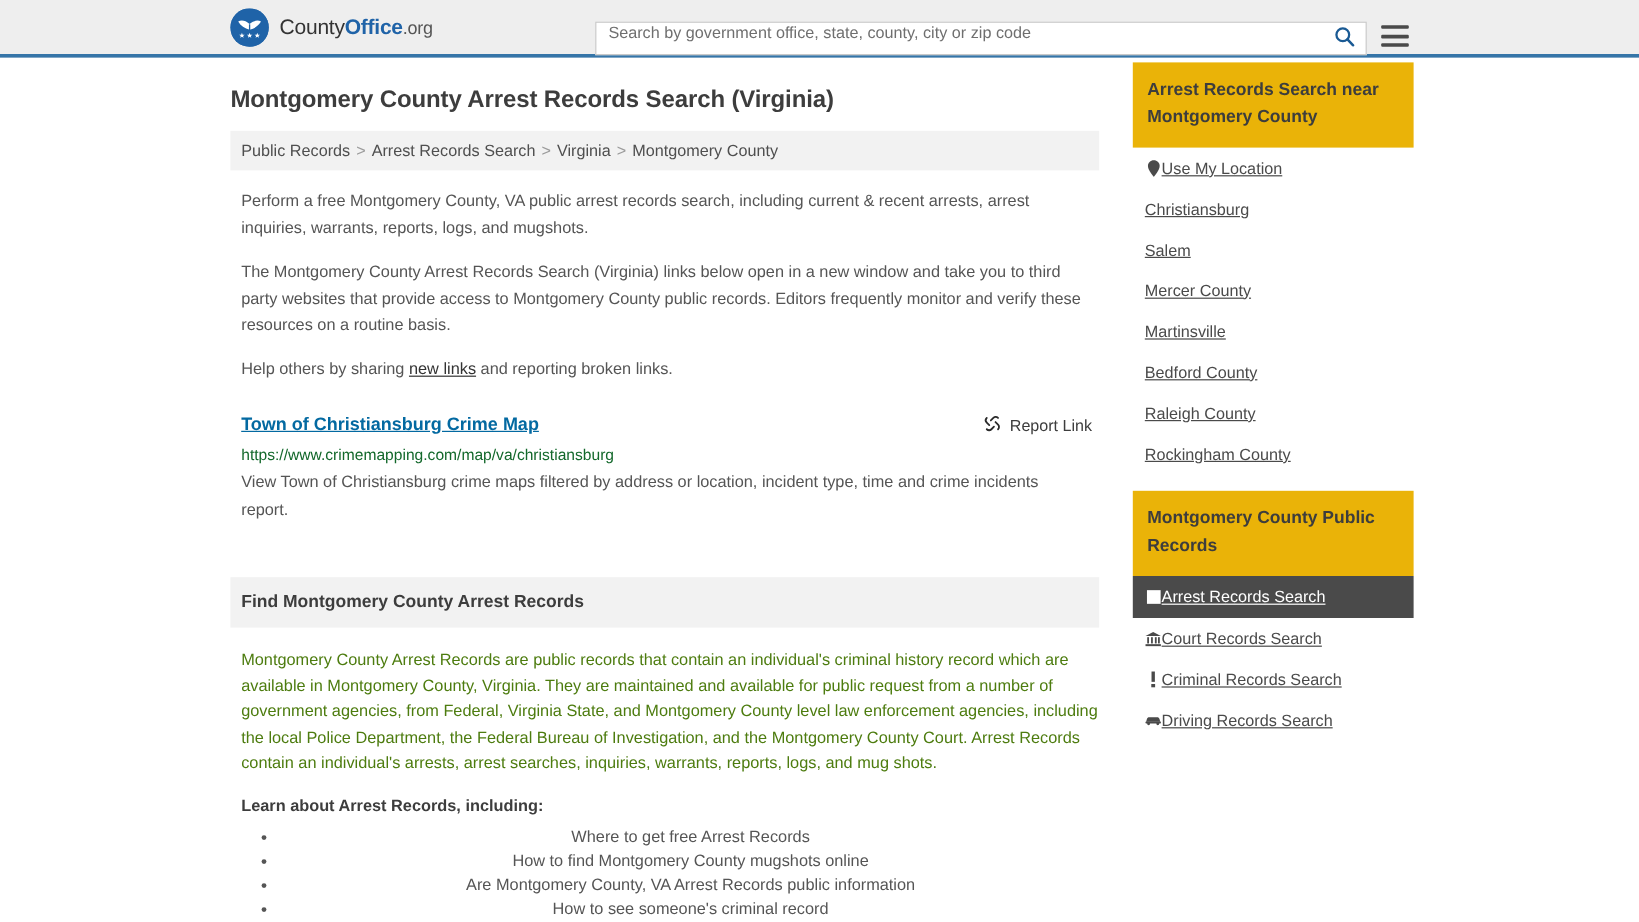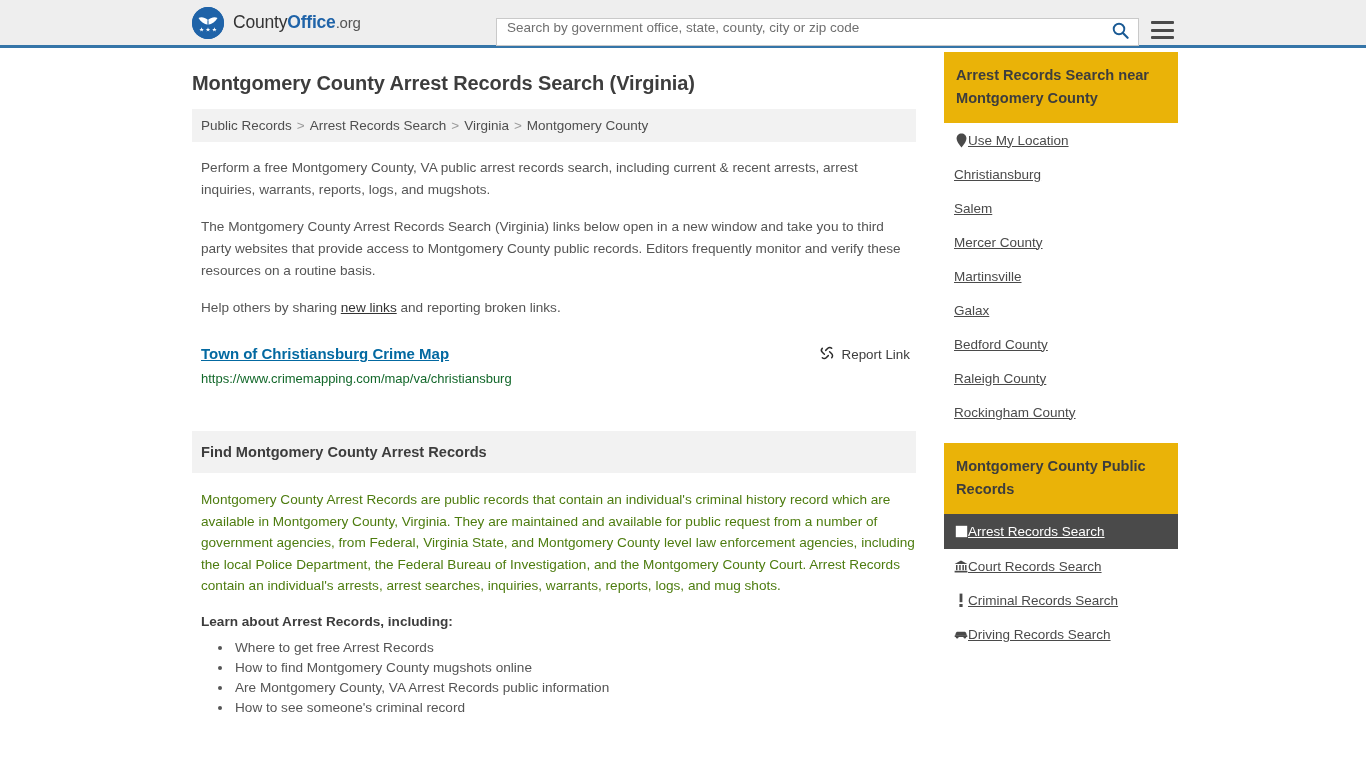--- a/index.html
+++ b/index.html
@@ -210,20 +210,21 @@
     margin: 9px 0 0 9px;
     padding-left: 32px;
     list-style: disc;
   }
   ul.learn-list li {
     font-size: 13.6px;
     line-height: 20px;
     color: #555555;
     margin-bottom: 0px;
     padding-left: 2px;
+    text-align: center;
   }
 
   
   .side-card { margin-bottom: 0; }
   .side-head {
     background: #eab308;
     padding: 12px 12px 13px 12px;
     font-size: 14.6px;
     font-weight: bold;
     color: #3d3d3d;
@@ -317,20 +318,21 @@
               <path d="M3.3 3.3 C2.2 4.4 2.2 6.1 3.3 7.2 L5.4 9.3" fill="none" stroke="#2b2b2b" stroke-width="1.5" stroke-linecap="round"></path>
               <path d="M12.7 12.7 C13.8 11.6 13.8 9.9 12.7 8.8 L10.6 6.7" fill="none" stroke="#2b2b2b" stroke-width="1.5" stroke-linecap="round"></path>
               <path d="M3.3 12.7 C4.4 13.8 6.1 13.8 7.2 12.7 L9.3 10.6" fill="none" stroke="#2b2b2b" stroke-width="1.5" stroke-linecap="round"></path>
               <path d="M12.7 3.3 C11.6 2.2 9.9 2.2 8.8 3.3 L6.7 5.4" fill="none" stroke="#2b2b2b" stroke-width="1.5" stroke-linecap="round"></path>
             </svg>
           </span>
           <span>Report Link</span>
         </div>
       </div>
       <a class="result-url" href="#">https://www.crimemapping.com/map/va/christiansburg</a>
+      <div class="result-desc">View Town of Christiansburg crime maps filtered by address or location, incident type, time and crime incidents report.</div>
     </div>
 
     <div class="section-head">Find Montgomery County Arrest Records</div>
     <p class="section-body">Montgomery County Arrest Records are public records that contain an individual's criminal history record which are available in Montgomery County, Virginia. They are maintained and available for public request from a number of government agencies, from Federal, Virginia State, and Montgomery County level law enforcement agencies, including the local Police Department, the Federal Bureau of Investigation, and the Montgomery County Court. Arrest Records contain an individual's arrests, arrest searches, inquiries, warrants, reports, logs, and mug shots.</p>
     <p class="sub-head">Learn about Arrest Records, including:</p>
     <ul class="learn-list">
       <li>Where to get free Arrest Records</li>
       <li>How to find Montgomery County mugshots online</li>
       <li>Are Montgomery County, VA Arrest Records public information</li>
       <li>How to see someone's criminal record</li>
@@ -355,23 +357,20 @@
           <a href="#">Christiansburg</a>
         </li>
         <li class="plain">
           <a href="#">Salem</a>
         </li>
         <li class="plain">
           <a href="#">Mercer County</a>
         </li>
         <li class="plain">
           <a href="#">Martinsville</a>
-        </li>
-        <li class="plain">
-          <a href="#">Galax</a>
         </li>
         <li class="plain">
           <a href="#">Bedford County</a>
         </li>
         <li class="plain">
           <a href="#">Raleigh County</a>
         </li>
         <li class="plain">
           <a href="#">Rockingham County</a>
         </li>

